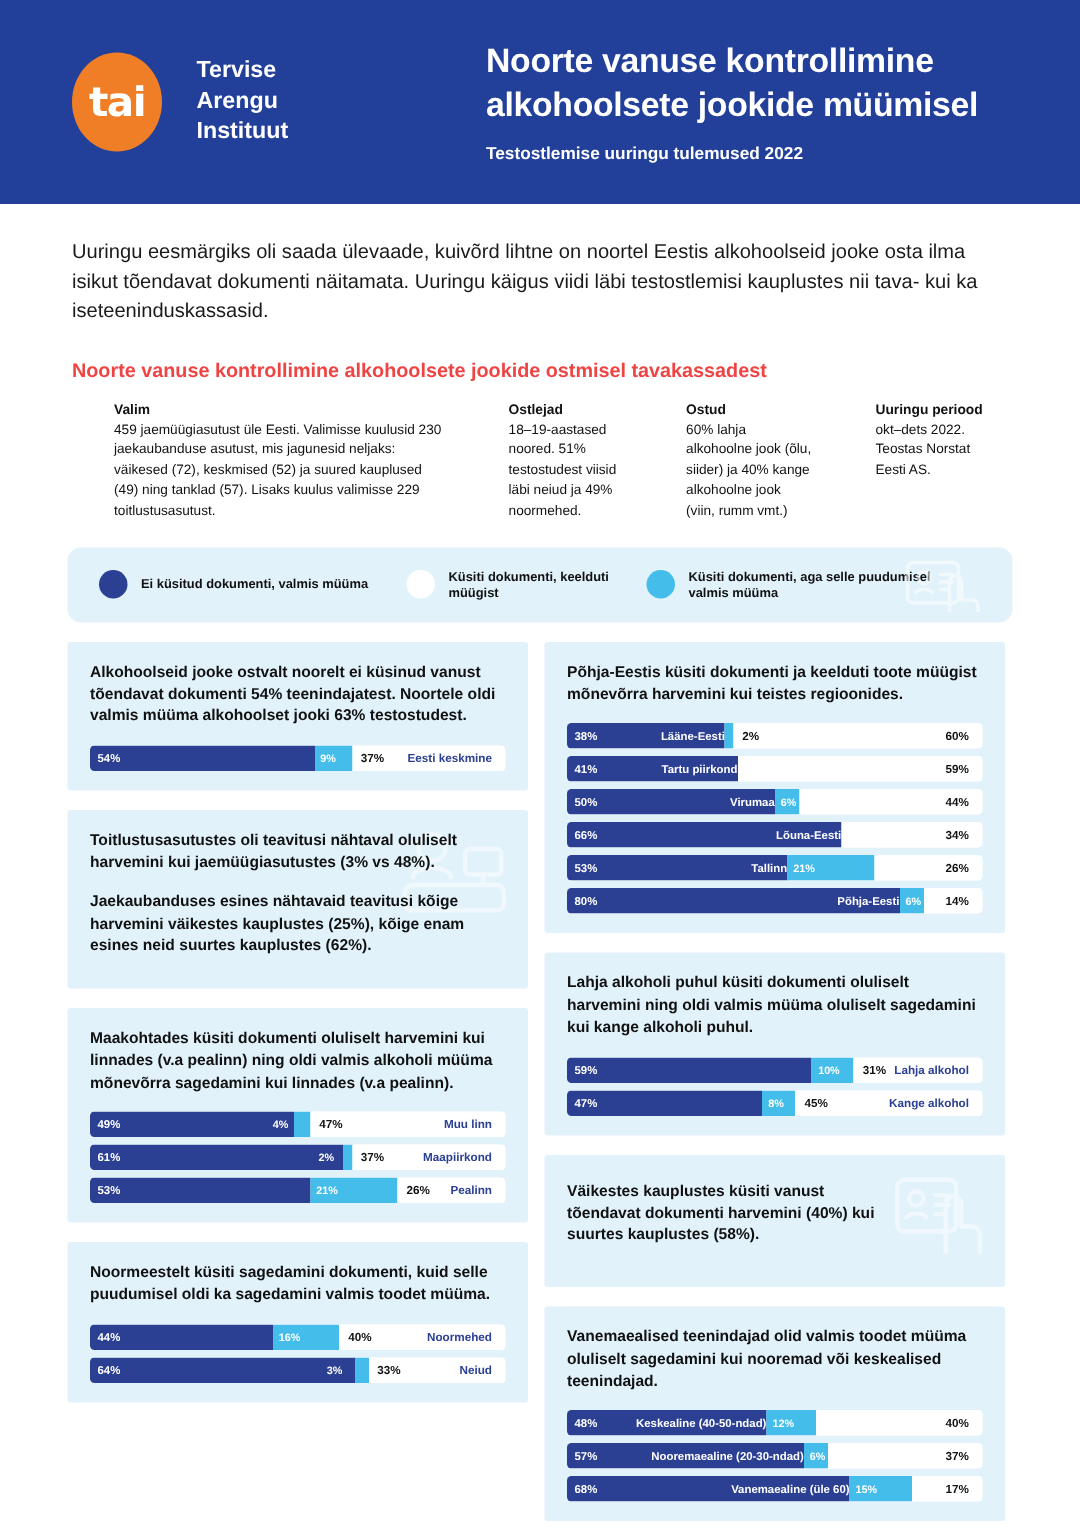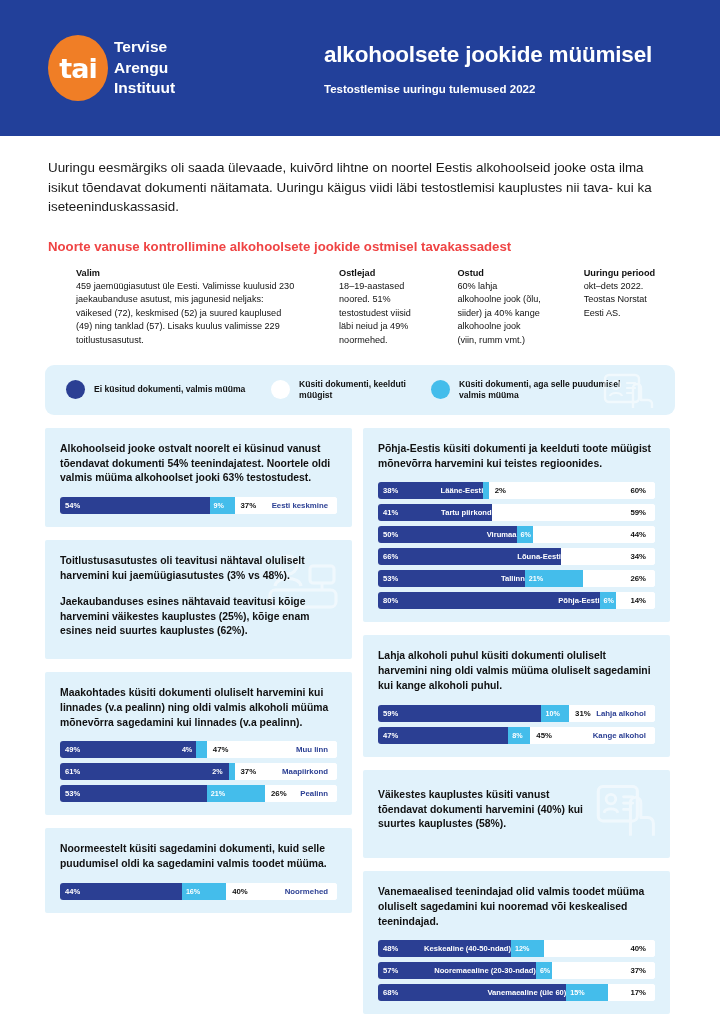--- a/index.html
+++ b/index.html
@@ -13,21 +13,21 @@
 
   
   .header {
     position: relative;
     height: 136px;
     background: #22409A;
     display: flex;
     align-items: center;
     padding: 0 44px 0 48px;
   }
-  .logo-block { display: flex; align-items: center; gap: 6px; width: 250px; }
+  .logo-block { display: flex; align-items: center; gap: 23px; width: 250px; }
   .logo-mark {
     width: 60px; height: 66px; border-radius: 50%;
     background: #F07E26;
     position: relative;
     flex: 0 0 auto;
   }
   .logo-mark .glyph {
     position: absolute; inset: 0;
     display: flex; align-items: center; justify-content: center;
     color: #ffffff; font-weight: bold; font-size: 27px;
@@ -164,20 +164,21 @@
         <div class="glyph">tai</div>
       </div>
       <div class="logo-text">
         <div>Tervise</div>
         <div>Arengu</div>
         <div>Instituut</div>
       </div>
     </div>
     <div class="title-block">
       <div class="main-title">
+        <div>Noorte vanuse kontrollimine</div>
         <div>alkohoolsete jookide müümisel</div>
       </div>
       <div class="sub-title">Testostlemise uuringu tulemused 2022</div>
     </div>
   </div>
 
   <div class="intro">
     <div class="intro-text">Uuringu eesmärgiks oli saada ülevaade, kuivõrd lihtne on noortel Eestis alkohoolseid jooke osta ilma isikut tõendavat dokumenti näitamata. Uuringu käigus viidi läbi testostlemisi kauplustes nii tava- kui ka iseteeninduskassasid.</div>
     <div class="section-heading">Noorte vanuse kontrollimine alkohoolsete jookide ostmisel tavakassadest</div>
   </div>
@@ -305,20 +306,31 @@
               <span class="v-dark">44%</span>
             </div>
             <div class="seg-mid" style="width:16%">
               <span class="v-mid">16%</span>
             </div>
             <div class="seg-light">
               <span class="v-light">40%</span>
             </div>
             <span class="bar-label-inner">Noormehed</span>
           </div>
+          <div class="bar-row">
+            <div class="seg-dark" style="width:64%">
+              <span class="v-dark">64%</span>
+            </div>
+            <div class="seg-mid" style="width:3%"></div>
+            <div class="seg-light">
+              <span class="v-light">33%</span>
+            </div>
+            <span style="position:absolute;left:57%;top:0;height:100%;display:flex;align-items:center;color:#fff;font-size:7.2px;font-weight:bold;z-index:4">3%</span>
+            <span class="bar-label-inner">Neiud</span>
+          </div>
         </div>
       </div>
 
     </div>
 
     <div class="col">
 
       <div class="card">
         <div class="card-text">Põhja-Eestis küsiti dokumenti ja keelduti toote müügist mõnevõrra harvemini kui teistes regioonides.</div>
         <div class="bars">

